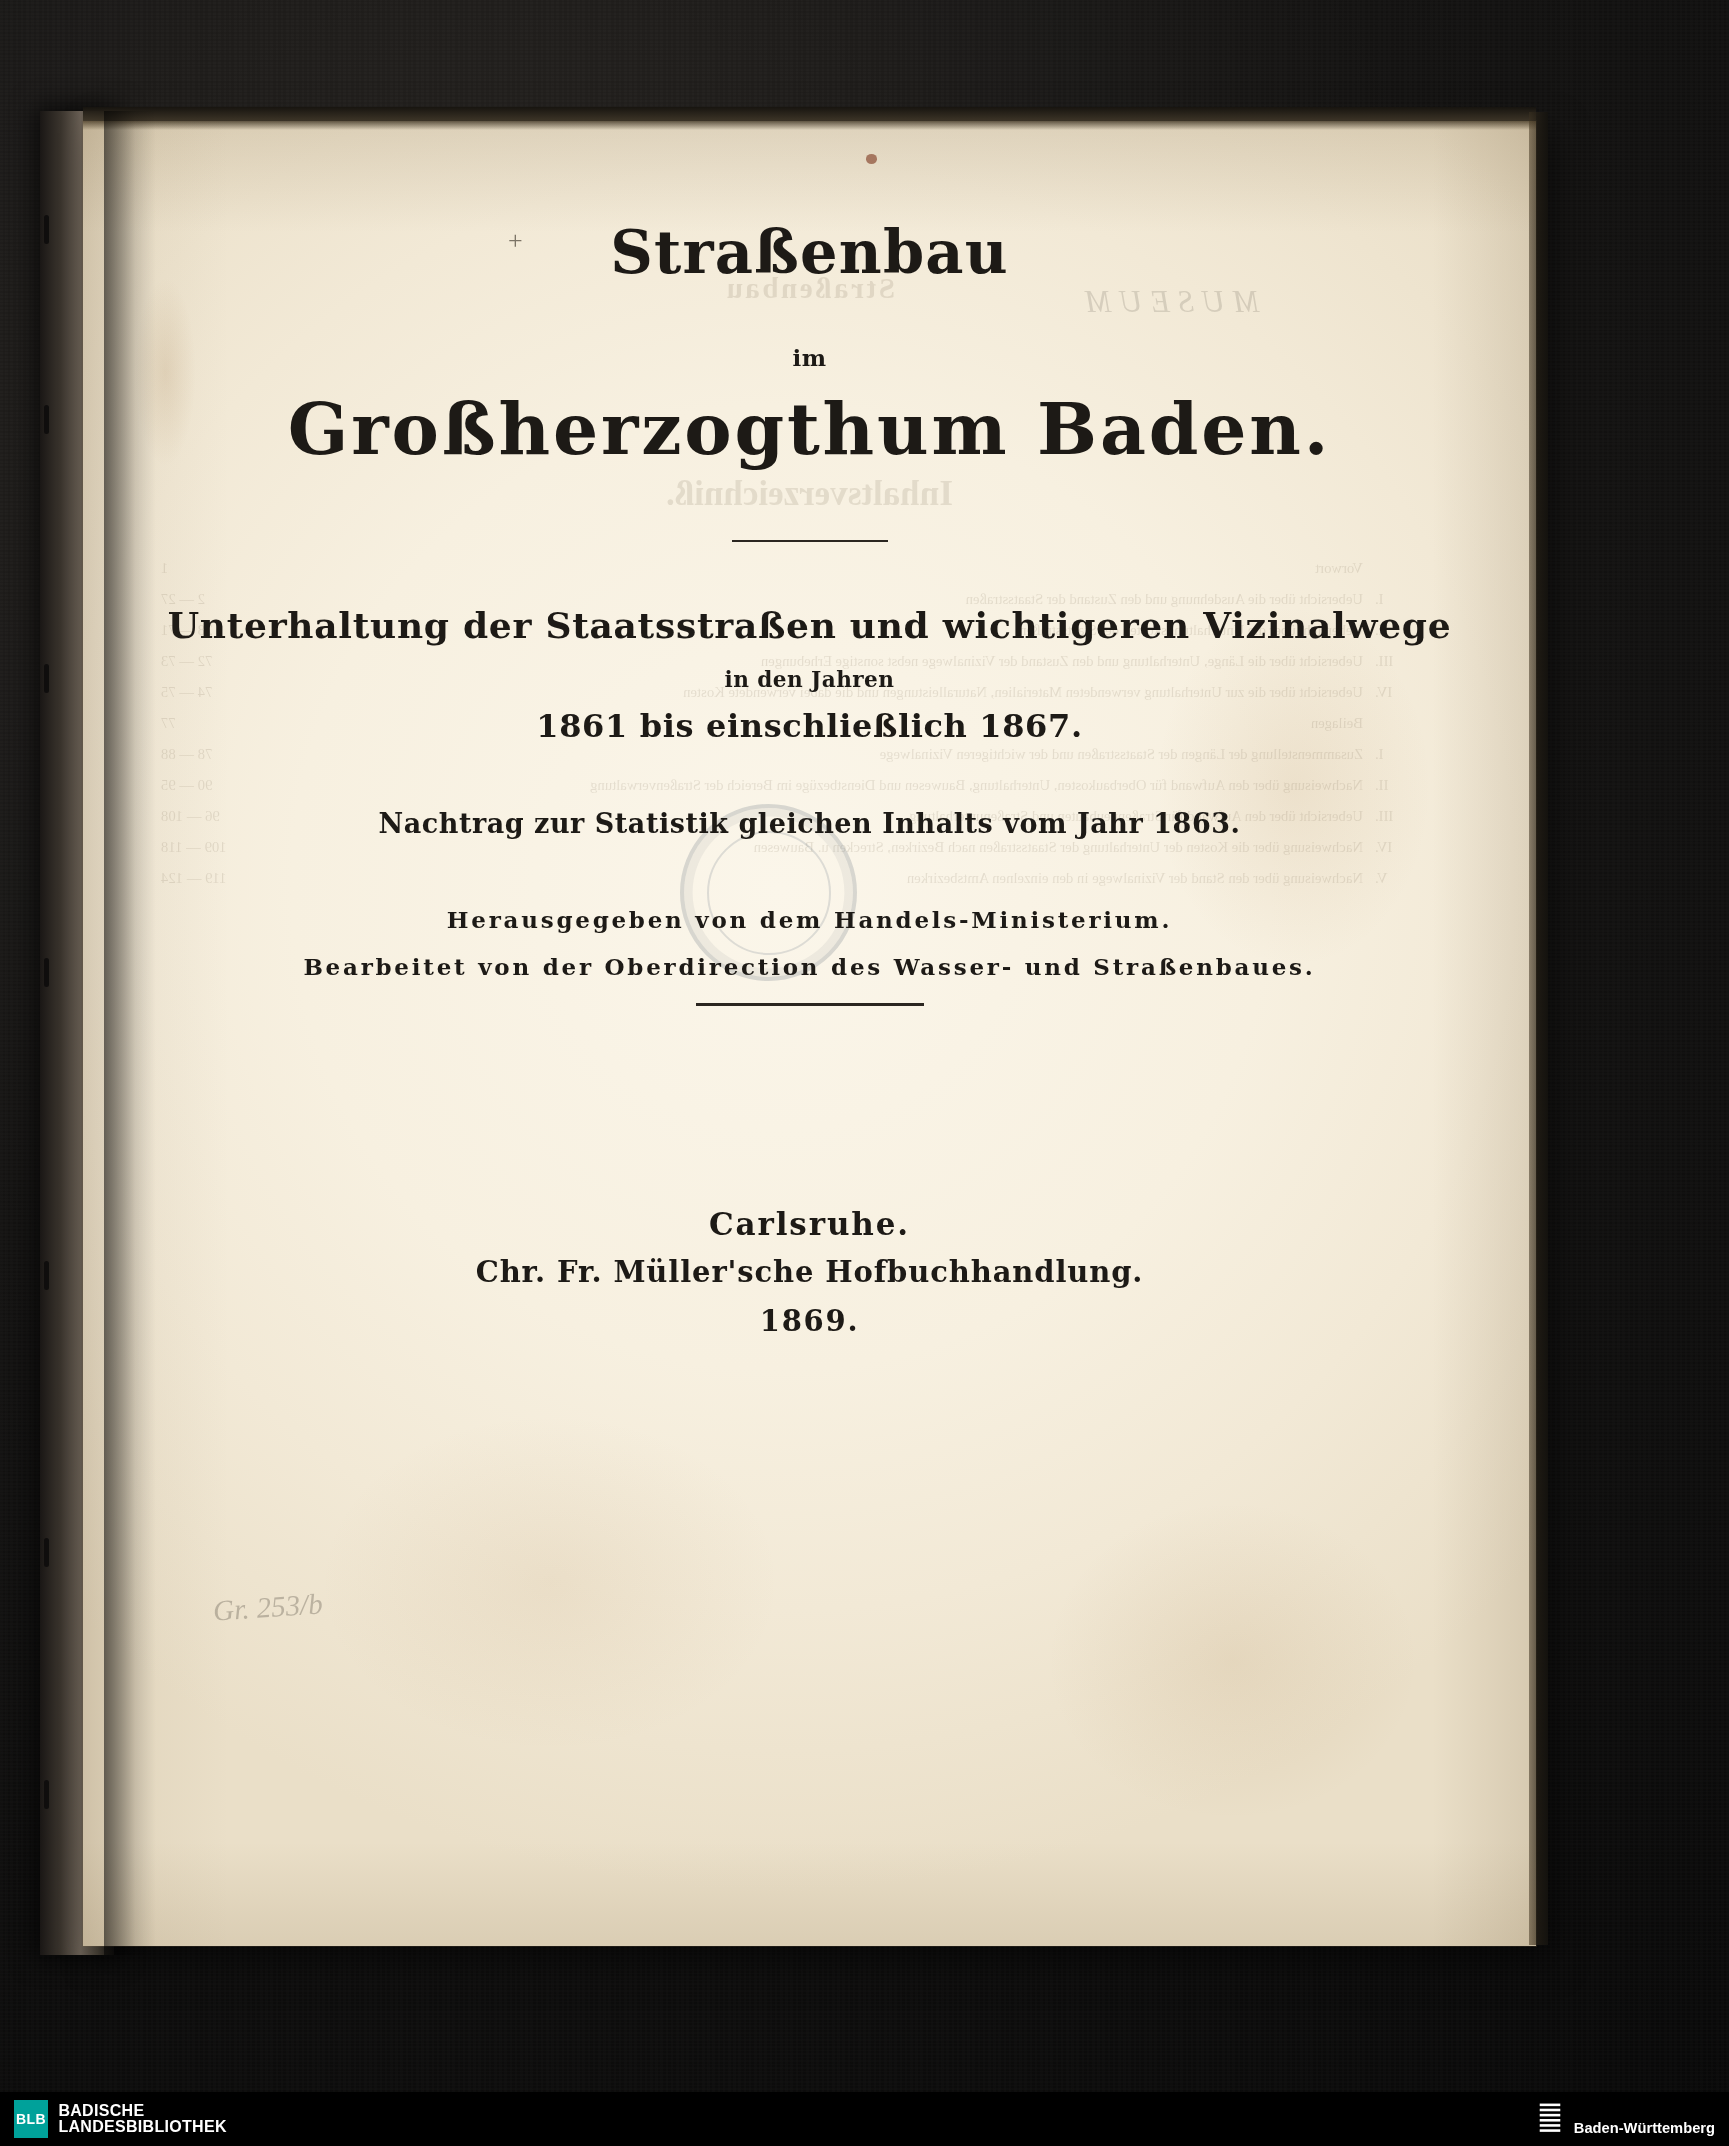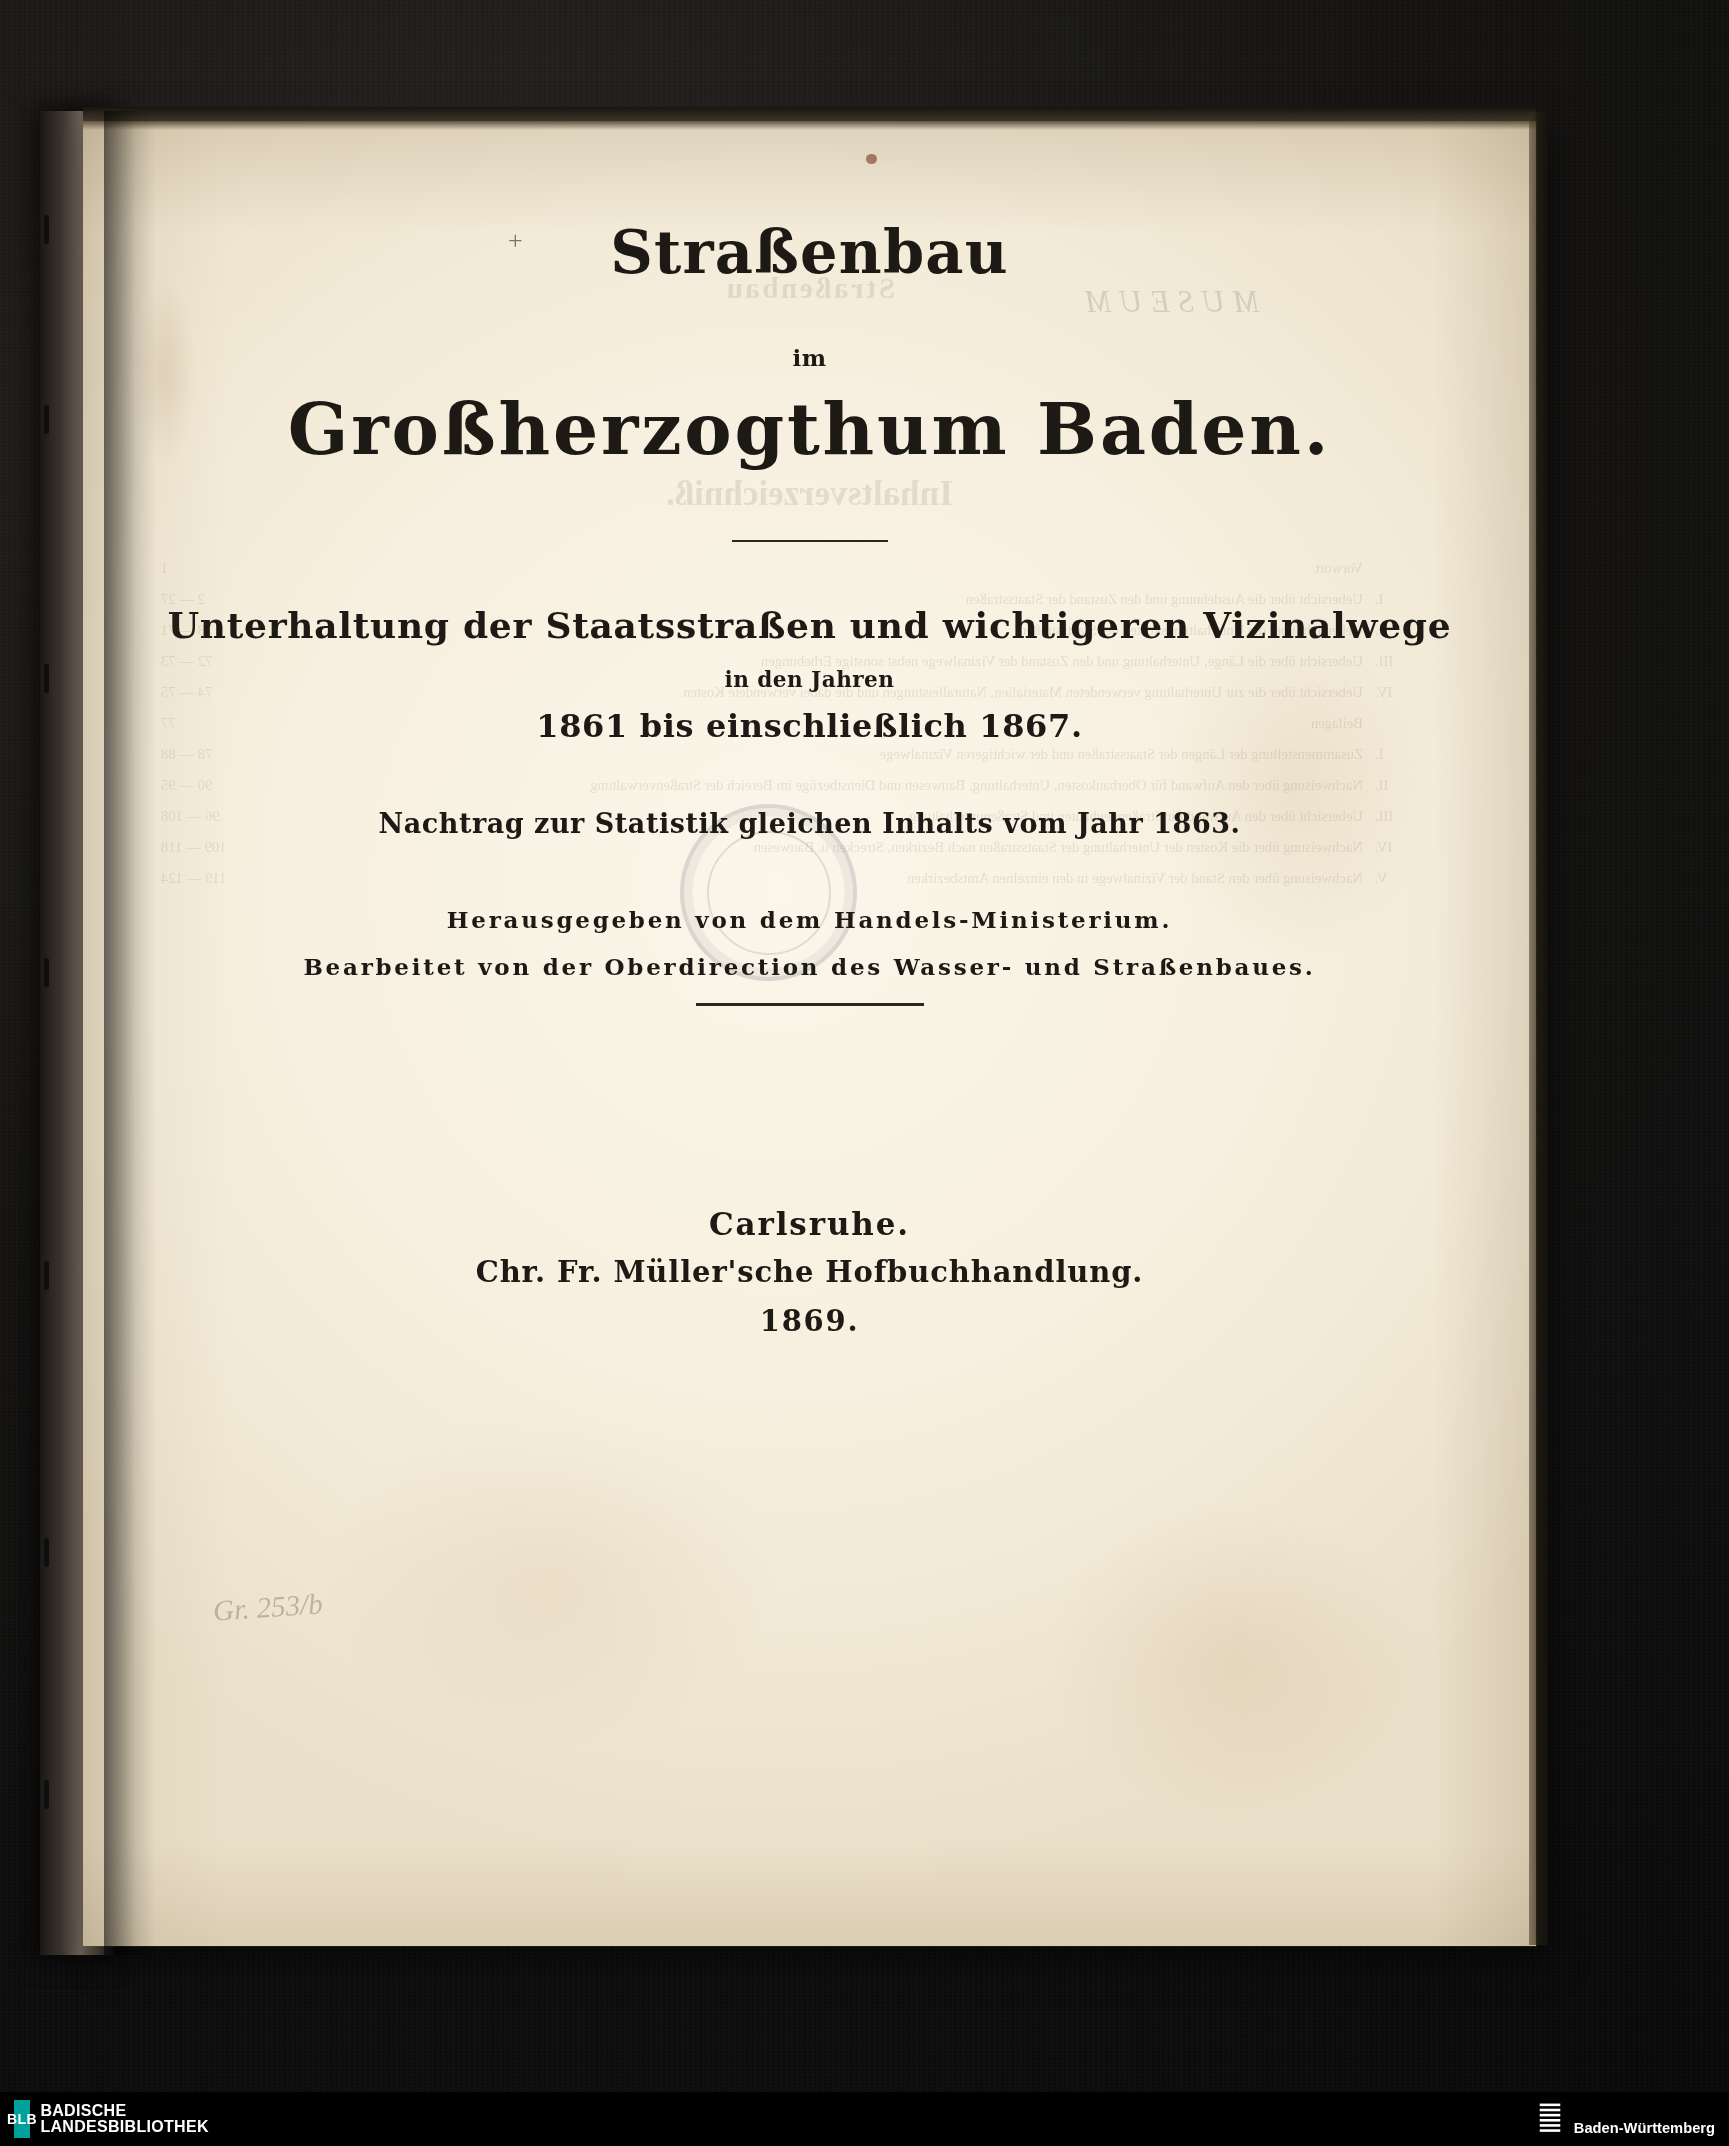--- a/index.html
+++ b/index.html
@@ -294,21 +294,21 @@
     justify-content: space-between;
     padding: 0 14px;
     box-sizing: border-box;
   }
   .brand-left {
     display: flex;
     align-items: center;
     gap: 10.4px;
   }
   .blb-logo {
-    width: 16px; height: 38px;
+    width: 34px; height: 38px;
     background: #00a19a;
     color: #ffffff;
     font-family: "Liberation Sans", sans-serif;
     font-weight: bold;
     font-size: 14px;
     display: flex;
     align-items: center;
     justify-content: center;
     letter-spacing: 0.4px;
   }

